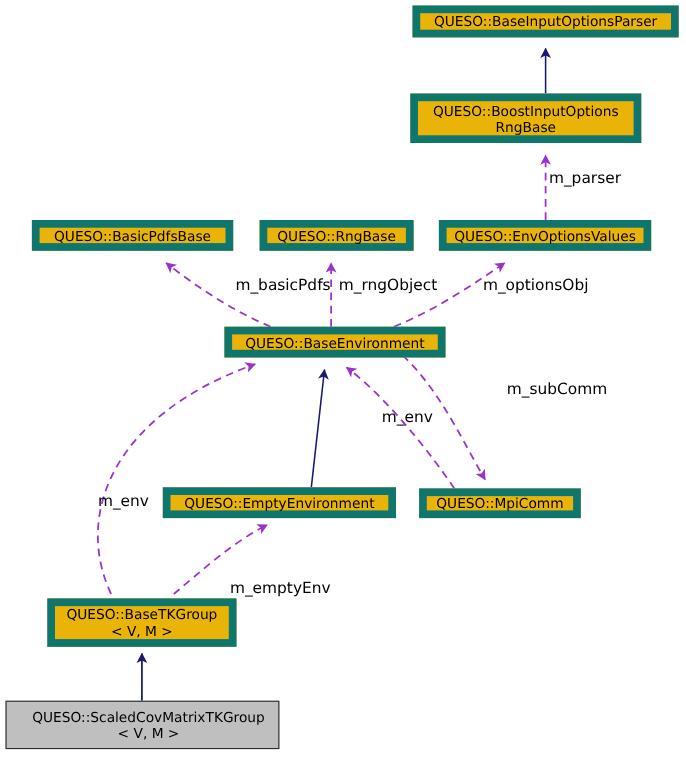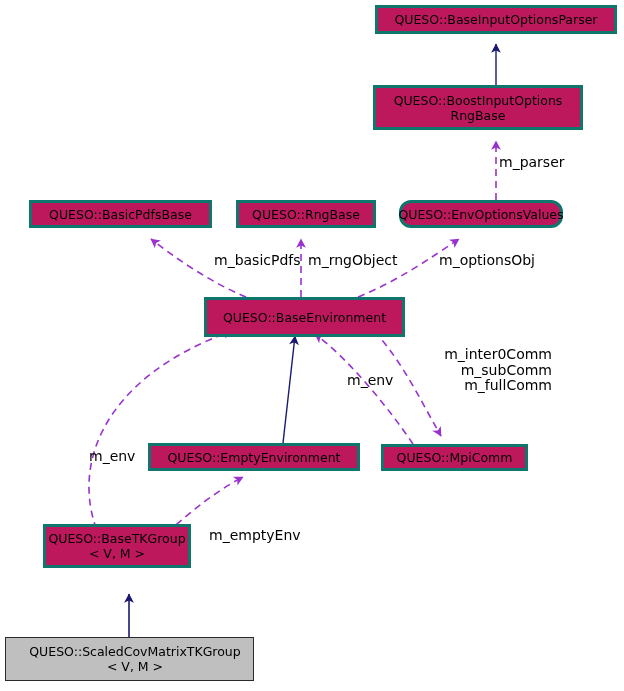--- a/index.html
+++ b/index.html
@@ -24,22 +24,22 @@
   #edge-layer {
     position: absolute;
     left: 0; top: 0;
     width: 624px;
     height: 691px;
     pointer-events: none;
   }
   .node {
     position: absolute;
     box-sizing: border-box;
-    border: 3px solid #0f766e;
-    background: #be185d;
+    border: 7px solid #0f766e;
+    background: #eab308;
     display: flex;
     flex-direction: column;
     align-items: center;
     justify-content: center;
     text-align: center;
     font-size: 12.5px;
     line-height: 15px;
     color: #000000;
     white-space: nowrap;
   }
@@ -133,37 +133,37 @@
   </div>
 
   <div class="node" style="left:29px; top:200px; width:183px; height:28px;">
     <span class="nline">QUESO::BasicPdfsBase</span>
   </div>
 
   <div class="node" style="left:236px; top:200px; width:140px; height:28px;">
     <span class="nline">QUESO::RngBase</span>
   </div>
 
-  <div class="node" style="left:399px; top:200px; width:164px; height:28px;border-radius:12px;">
+  <div class="node" style="left:399px; top:200px; width:193px; height:28px;">
     <span class="nline">QUESO::EnvOptionsValues</span>
   </div>
 
-  <div class="node" style="left:204px; top:297px; width:201px; height:40px;">
+  <div class="node" style="left:204px; top:297px; width:201px; height:28px;">
     <span class="nline">QUESO::BaseEnvironment</span>
   </div>
 
   <div class="node" style="left:381px; top:444px; width:147px; height:27px;">
     <span class="nline">QUESO::MpiComm</span>
   </div>
 
   <div class="node" style="left:148px; top:443px; width:212px; height:28px;">
     <span class="nline">QUESO::EmptyEnvironment</span>
   </div>
 
-  <div class="node" style="left:43px; top:524px; width:148px; height:44px;">
+  <div class="node" style="left:43px; top:544px; width:172px; height:44px;">
     <span class="nline">QUESO::BaseTKGroup</span>
     <span class="nline">&lt; V, M &gt;</span>
   </div>
 
   <div class="node highlight" style="left:5px; top:637px; width:249px; height:44px;">
     <span class="nline">QUESO::ScaledCovMatrixTKGroup</span>
     <span class="nline">&lt; V, M &gt;</span>
   </div>
 
   <div class="edge-label" style="left:499px; top:155px;">
@@ -180,23 +180,21 @@
 
   <div class="edge-label" style="left:439px; top:253px;">
     <span>m_optionsObj</span>
   </div>
 
   <div class="edge-label" style="left:347px; top:373px;">
     <span>m_env</span>
   </div>
 
   <div class="edge-label multi" style="left:400px; top:347px; width:152px;">
-    <div>m_inter0Comm</div>
     <div>m_subComm</div>
-    <div>m_fullComm</div>
   </div>
 
   <div class="edge-label" style="left:89px; top:449px;">
     <span>m_env</span>
   </div>
 
   <div class="edge-label" style="left:209px; top:496px;margin-top:32px;">
     <span>m_emptyEnv</span>
   </div>
 

